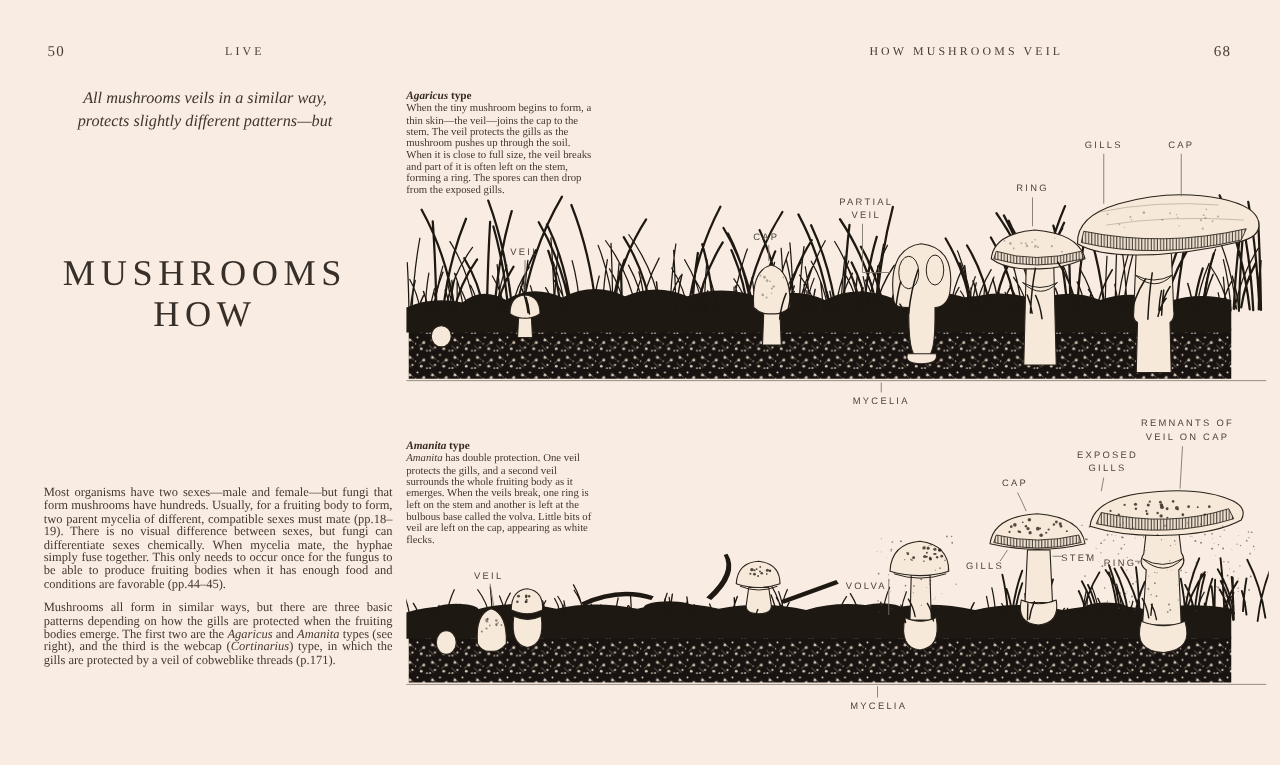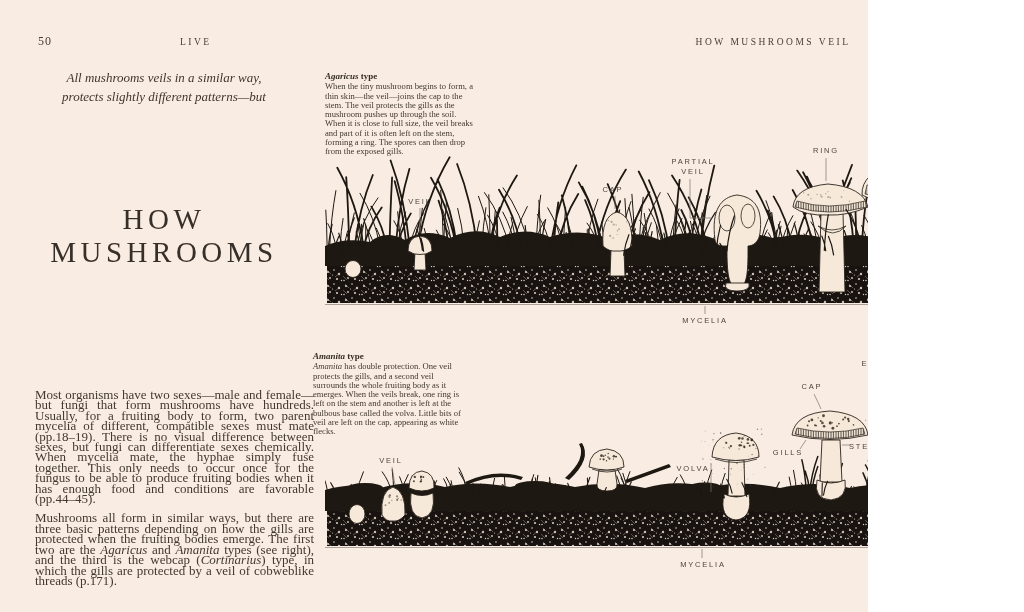--- a/index.html
+++ b/index.html
@@ -1,26 +1,26 @@
 <!DOCTYPE html>
 <html><head>
 <meta charset="utf-8">
 <style>
   html,body{margin:0;padding:0;}
   .spread{
-    position:relative;width:868px;height:612px;
+    position:relative;width:1024px;height:612px;
     background:#f9ece2;overflow:hidden;
     font-family:"Liberation Serif",serif;color:#433b33;
   }
   .abs{position:absolute;}
   .pagenum{font-size:12px;letter-spacing:1px;color:#453e37;}
   .runhead{font-size:9.5px;letter-spacing:2.5px;color:#463f38;}
   .intro{font-style:italic;font-size:13px;line-height:19px;text-align:center;color:#3e362e;}
   .title{font-size:29px;letter-spacing:4.5px;line-height:33px;text-align:center;color:#37302a;font-weight:400;}
-  .bodycol{width:279px;font-size:13px;line-height:10.4px;text-align:justify;color:#41392f;}
+  .bodycol{width:279px;font-size:10px;line-height:10.4px;text-align:justify;color:#41392f;}
   .bodycol p{margin:0 0 9px 0;}
   .figcap{width:152px;font-size:8.6px;line-height:9.3px;color:#41392f;}
   .figcap .fh{font-weight:bold;font-size:9px;margin-bottom:1px;color:#342d26;}
   .lbl{font-family:"Liberation Sans",sans-serif;font-size:7.5px;letter-spacing:1.8px;fill:#4d453d;}
   .leader{stroke:#7c736a;stroke-width:0.7;fill:none;}
   .ink{fill:#1d1812;}
   .mush{fill:#f6e9d9;stroke:#2a231b;stroke-width:0.9;stroke-linejoin:round;}
   .mushline{fill:none;stroke:#2a231b;stroke-width:0.8;stroke-linejoin:round;}
   .rule{stroke:#998e83;stroke-width:0.8;}
 </style>
@@ -34,35 +34,35 @@
 
   <div class="abs runhead" style="left:663px;top:37px;width:220px;text-align:center;">HOW MUSHROOMS VEIL</div>
   <div class="abs pagenum" style="left:971px;top:34px;">68</div>
 
   <div class="abs intro" style="left:35px;top:68px;width:258px;">
     <div>All mushrooms veils in a similar way,</div>
     <div>protects slightly different patterns—but</div>
   </div>
 
   <div class="abs title" style="left:30px;top:203px;width:268px;">
+    <div>MUSHROOMS</div>
     <div>HOW</div>
-    <div>MUSHROOMS</div>
   </div>
 
   <div class="abs bodycol" style="left:35px;top:390px;">
     <p><span>Most organisms have two sexes—male and female—but fungi that form mushrooms have hundreds. Usually, for a fruiting body to form, two parent mycelia of different, compatible sexes must mate (pp.18–19). There is no visual difference between sexes, but fungi can differentiate sexes chemically. When mycelia mate, the hyphae simply fuse together. This only needs to occur once for the fungus to be able to produce fruiting bodies when it has enough food and conditions are favorable (pp.44–45).</span></p>
     <p><span>Mushrooms all form in similar ways, but there are three basic patterns depending on how the gills are protected when the fruiting bodies emerge. The first two are the </span><i>Agaricus</i><span> and </span><i>Amanita</i><span> types (see right), and the third is the webcap (</span><i>Cortinarius</i><span>) type, in which the gills are protected by a veil of cobweblike threads (p.171).</span></p>
   </div>
 
   <div class="abs figcap" style="left:325px;top:72px;">
     <div class="fh"><i>Agaricus</i><span> type</span></div>
     <div><span>When the tiny mushroom begins to form, a thin skin—the veil—joins the cap to the stem. The veil protects the gills as the mushroom pushes up through the soil. When it is close to full size, the veil breaks and part of it is often left on the stem, forming a ring. The spores can then drop from the exposed gills.</span></div>
   </div>
 
-  <div class="abs figcap" style="left:313px;top:352px;">
+  <div class="abs figcap" style="left:325px;top:352px;">
     <div class="fh"><i>Amanita</i><span> type</span></div>
     <div><i>Amanita</i><span> has double protection. One veil protects the gills, and a second veil surrounds the whole fruiting body as it emerges. When the veils break, one ring is left on the stem and another is left at the bulbous base called the volva. Little bits of veil are left on the cap, appearing as white flecks.</span></div>
   </div>
 
   <svg id="fig1" class="abs" style="left:325px;top:100px;" width="690" height="230" viewBox="0 0 690 230">
     <defs>
       <pattern id="mycpat" width="18" height="14" patternUnits="userSpaceOnUse">
         <rect width="18" height="14" fill="#181310"></rect>
         <circle cx="3" cy="4" r="1.1" fill="#dccebd"></circle>
           <circle cx="9" cy="2" r="0.8" fill="#dccebd"></circle>

